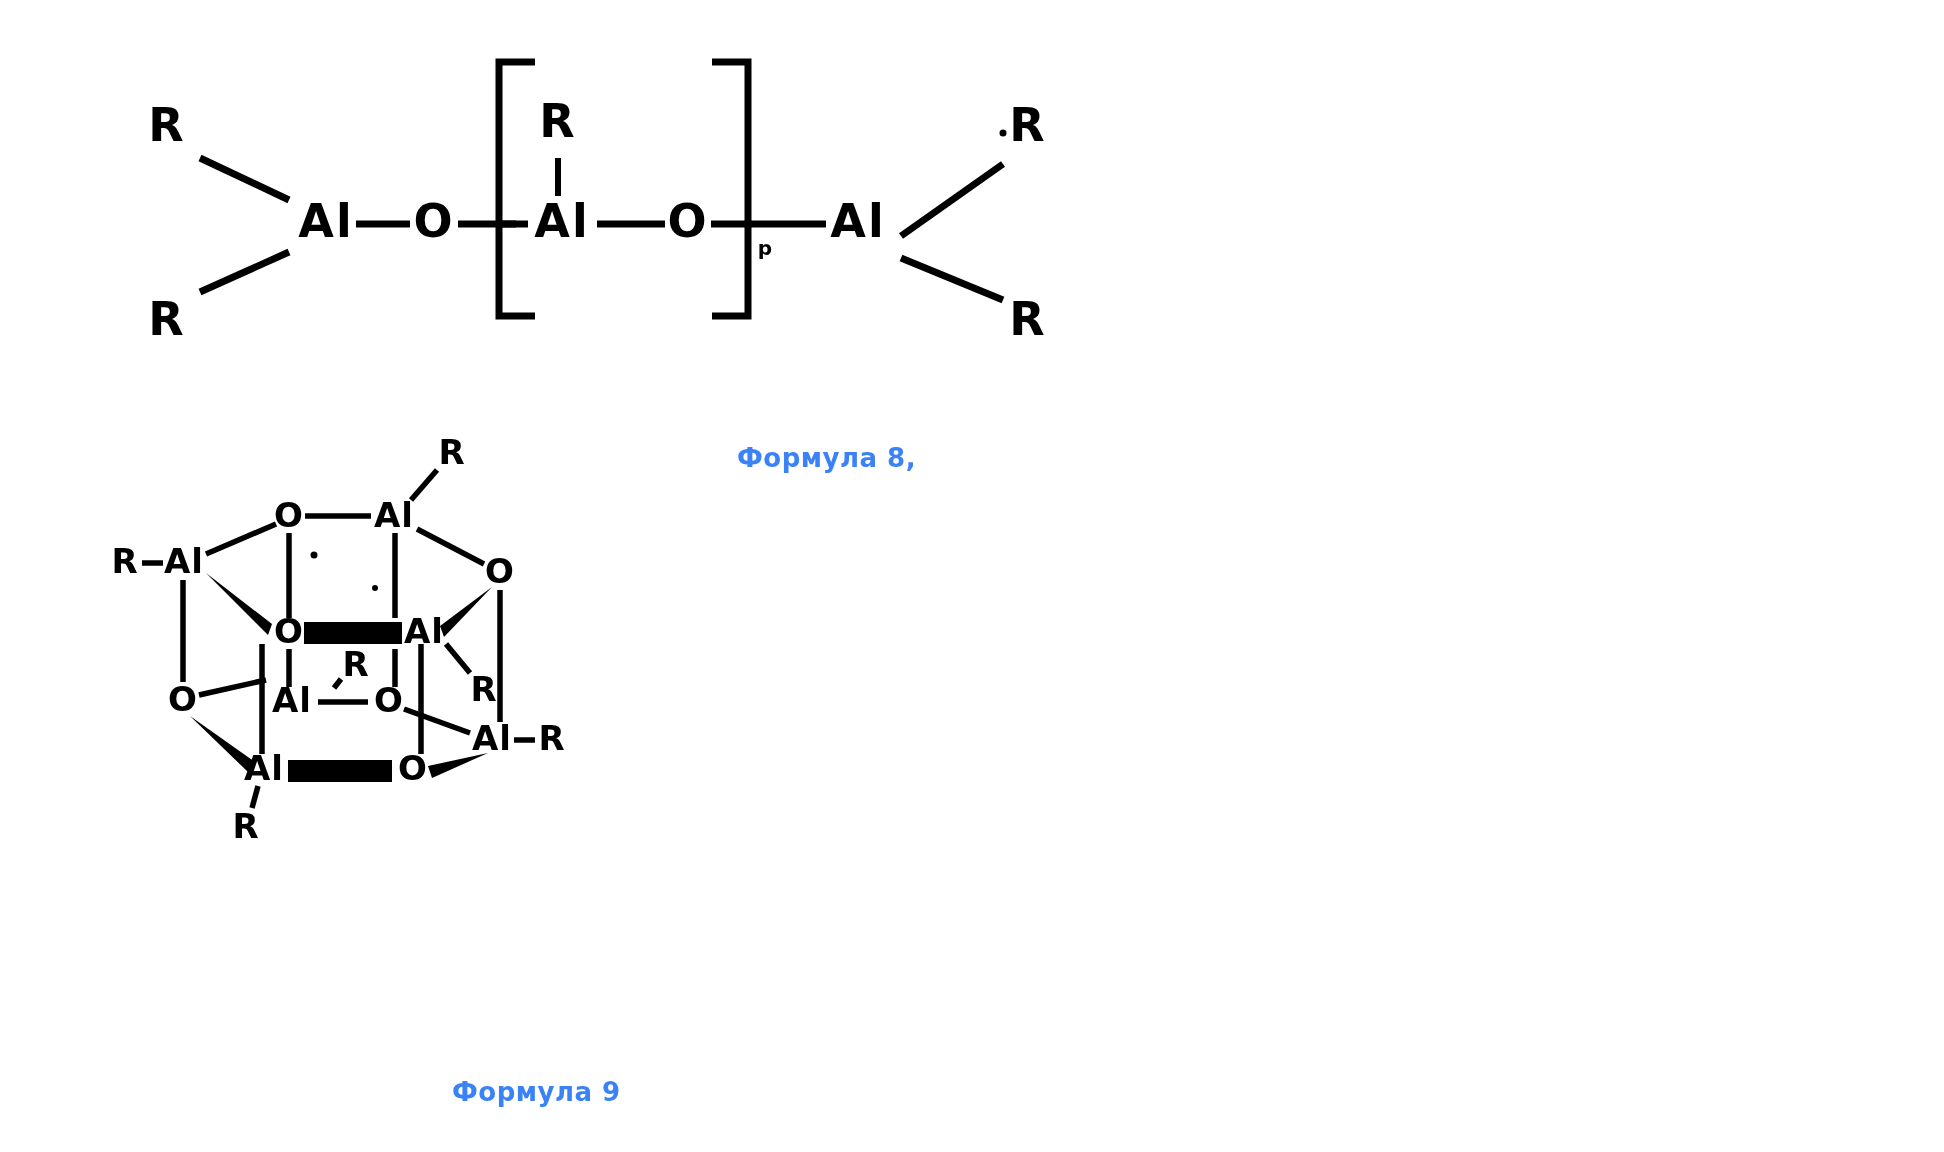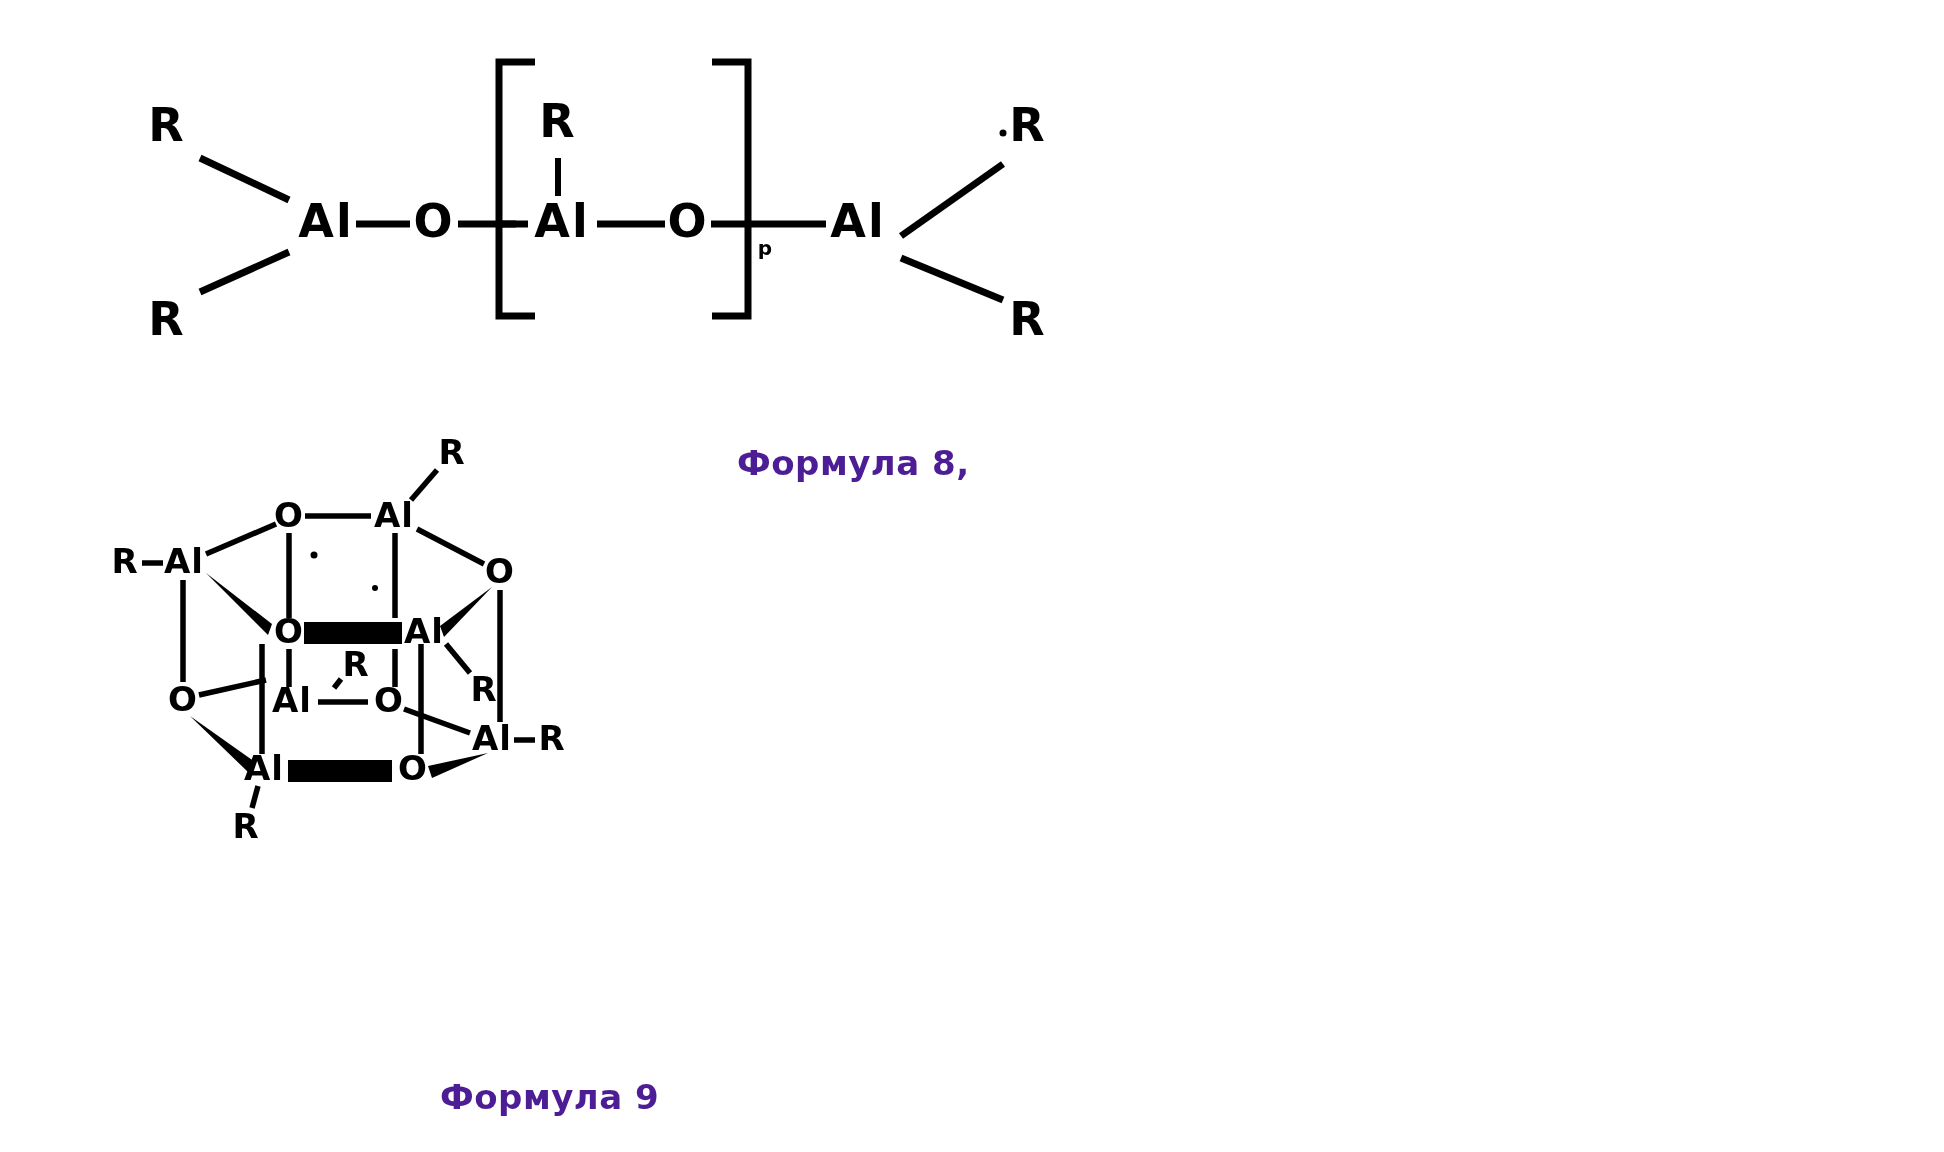--- a/index.html
+++ b/index.html
@@ -21,24 +21,24 @@
     inset: 0;
     width: 1944px;
     height: 1152px;
   }
   .fig {
     position: absolute;
   }
   .caption {
     position: absolute;
     font-family: "DejaVu Sans", sans-serif;
-    font-size: 34px;
+    font-size: 26px;
     font-weight: 700;
     letter-spacing: 0.5px;
-    color: #4c1d95;
+    color: #3b82f6;
     white-space: nowrap;
   }
   svg { display: block; overflow: visible; }
   .atom {
     font-family: "DejaVu Sans", sans-serif;
     font-weight: 700;
     fill: #000;
     dominant-baseline: middle;
     text-anchor: middle;
   }
@@ -195,15 +195,15 @@
       <text class="atom atom-f9" x="413" y="340">O</text>
 
       <line class="bond bond-f9" x1="258" y1="356" x2="252" y2="378"></line>
       <text class="atom atom-f9" x="246" y="398">R</text>
 
       <line class="bond bond-f9" x1="500" y1="160" x2="500" y2="292"></line>
 
     </svg>
   </div>
 
-  <div class="caption" style="left:440px; top:1077px;">Формула 9</div>
+  <div class="caption" style="left:452px; top:1077px;">Формула 9</div>
 
 </div>
 
 </body></html>

